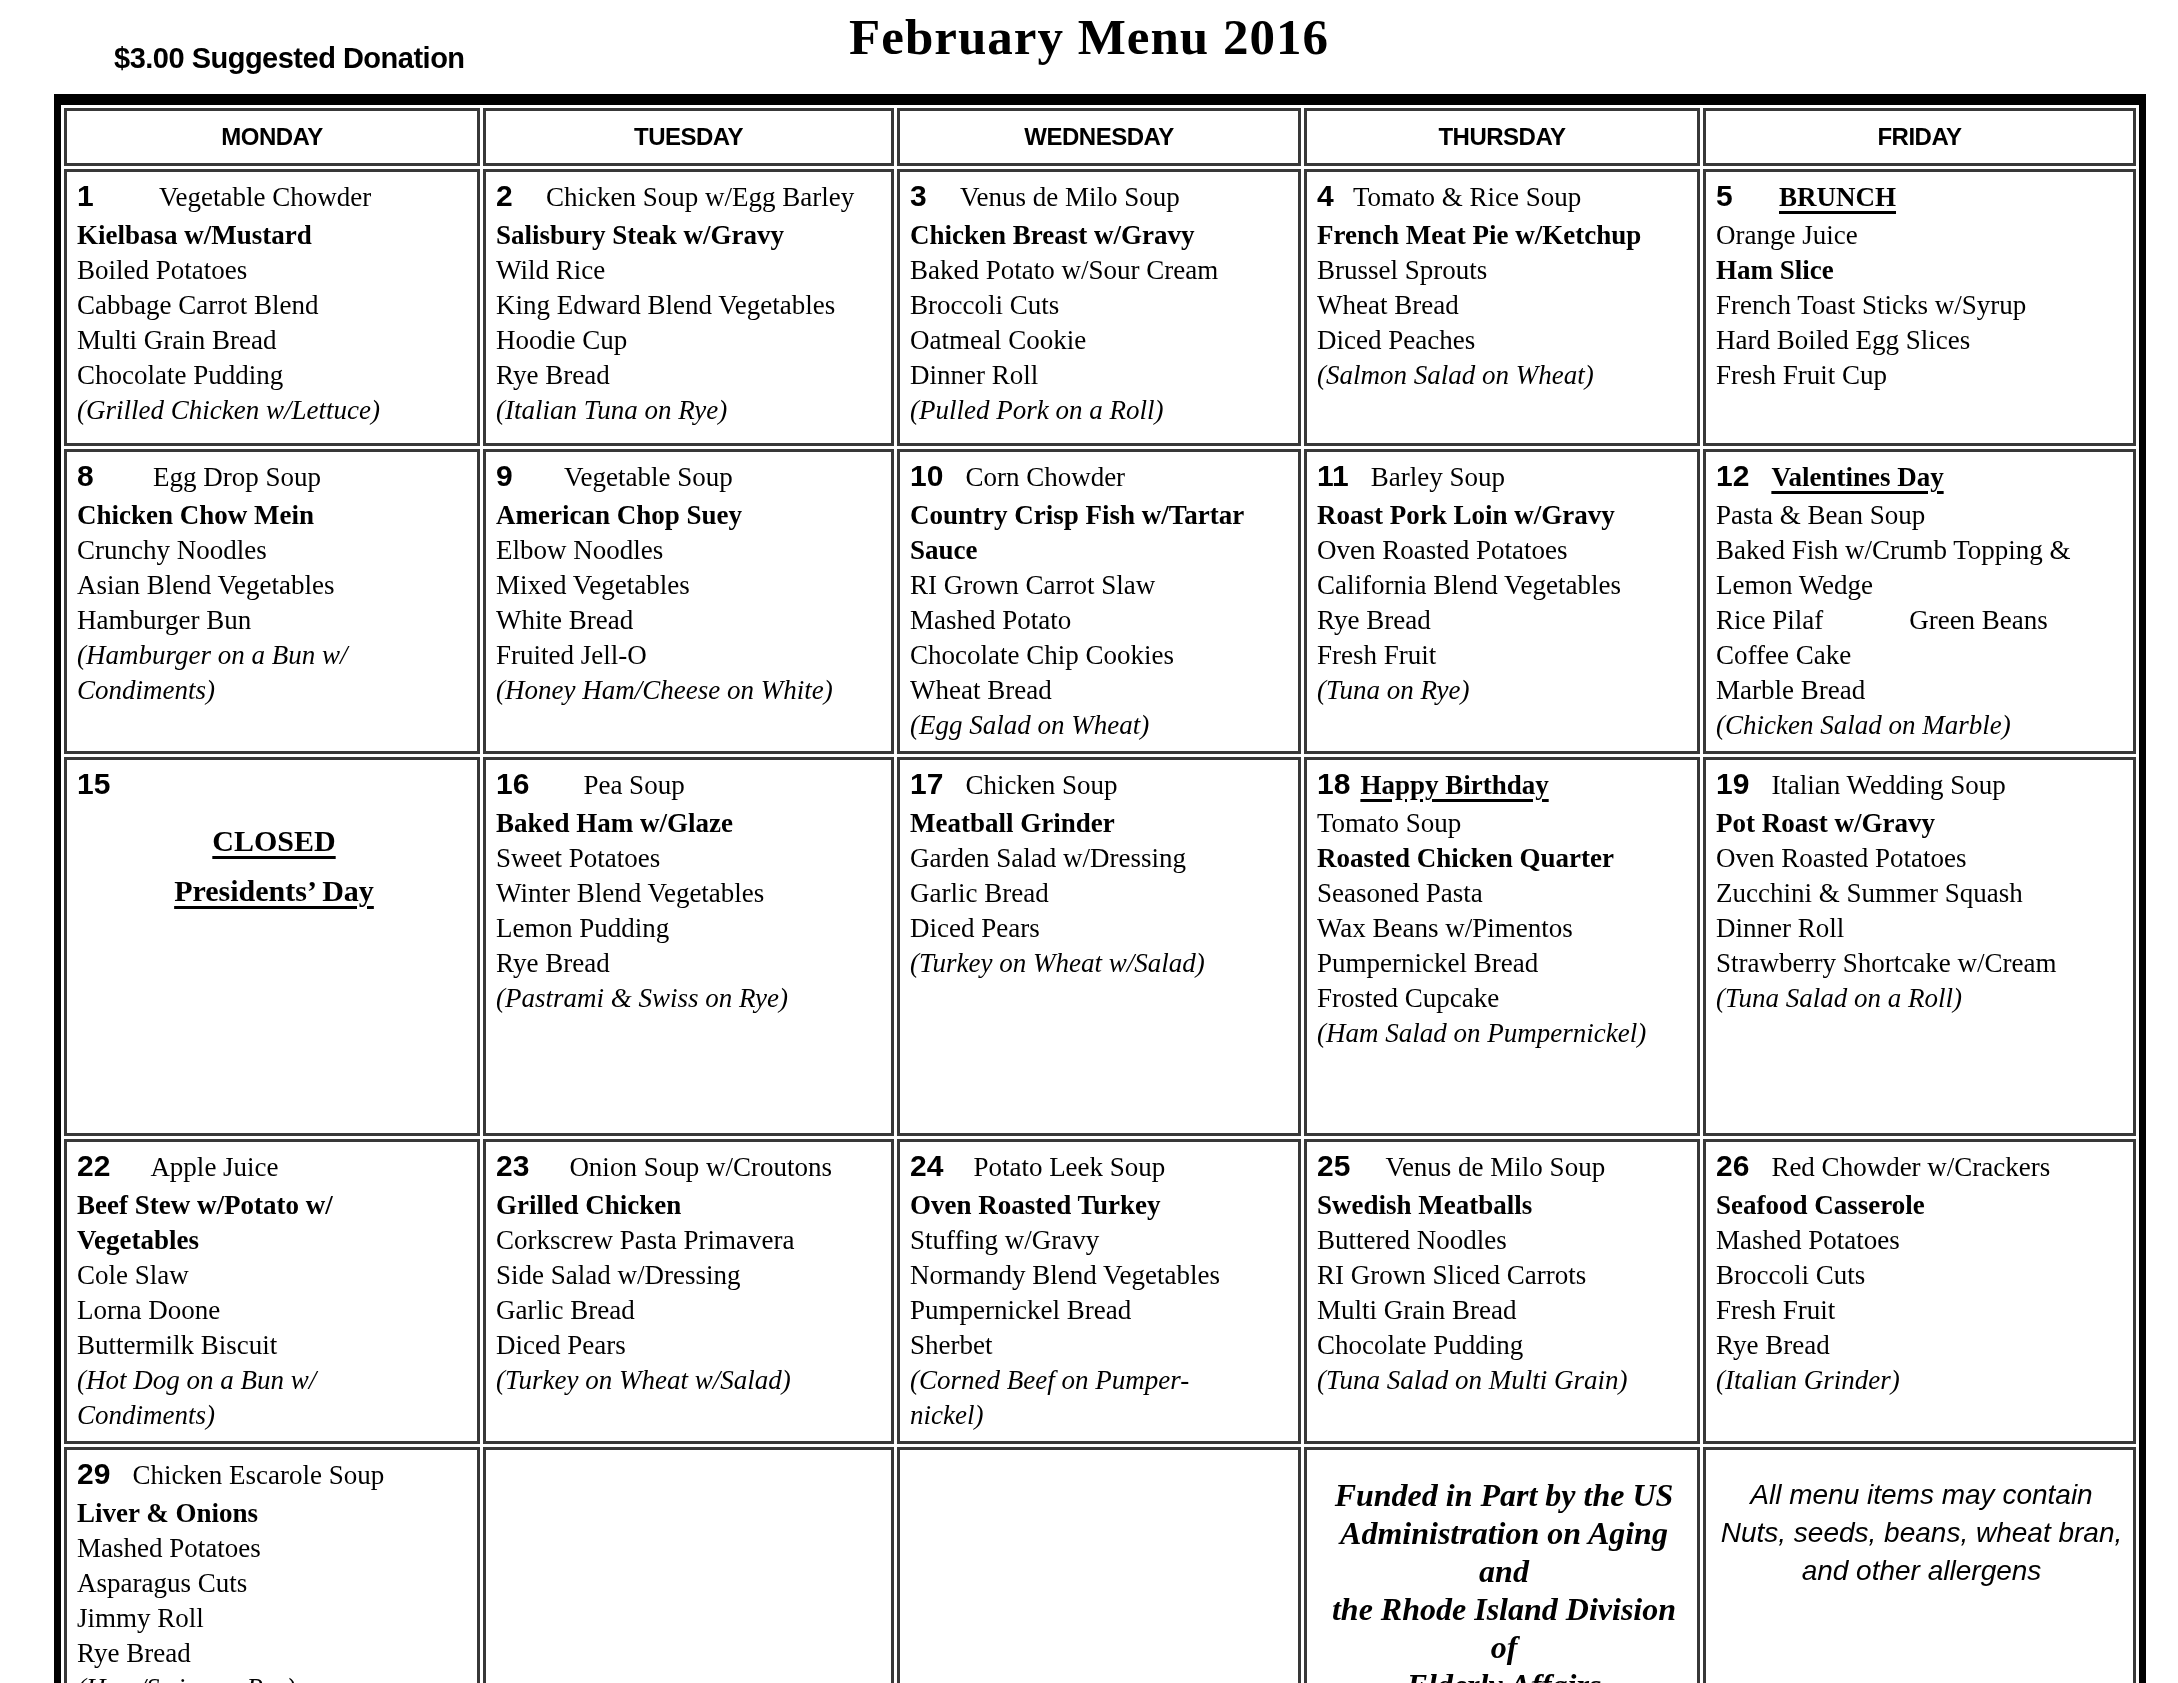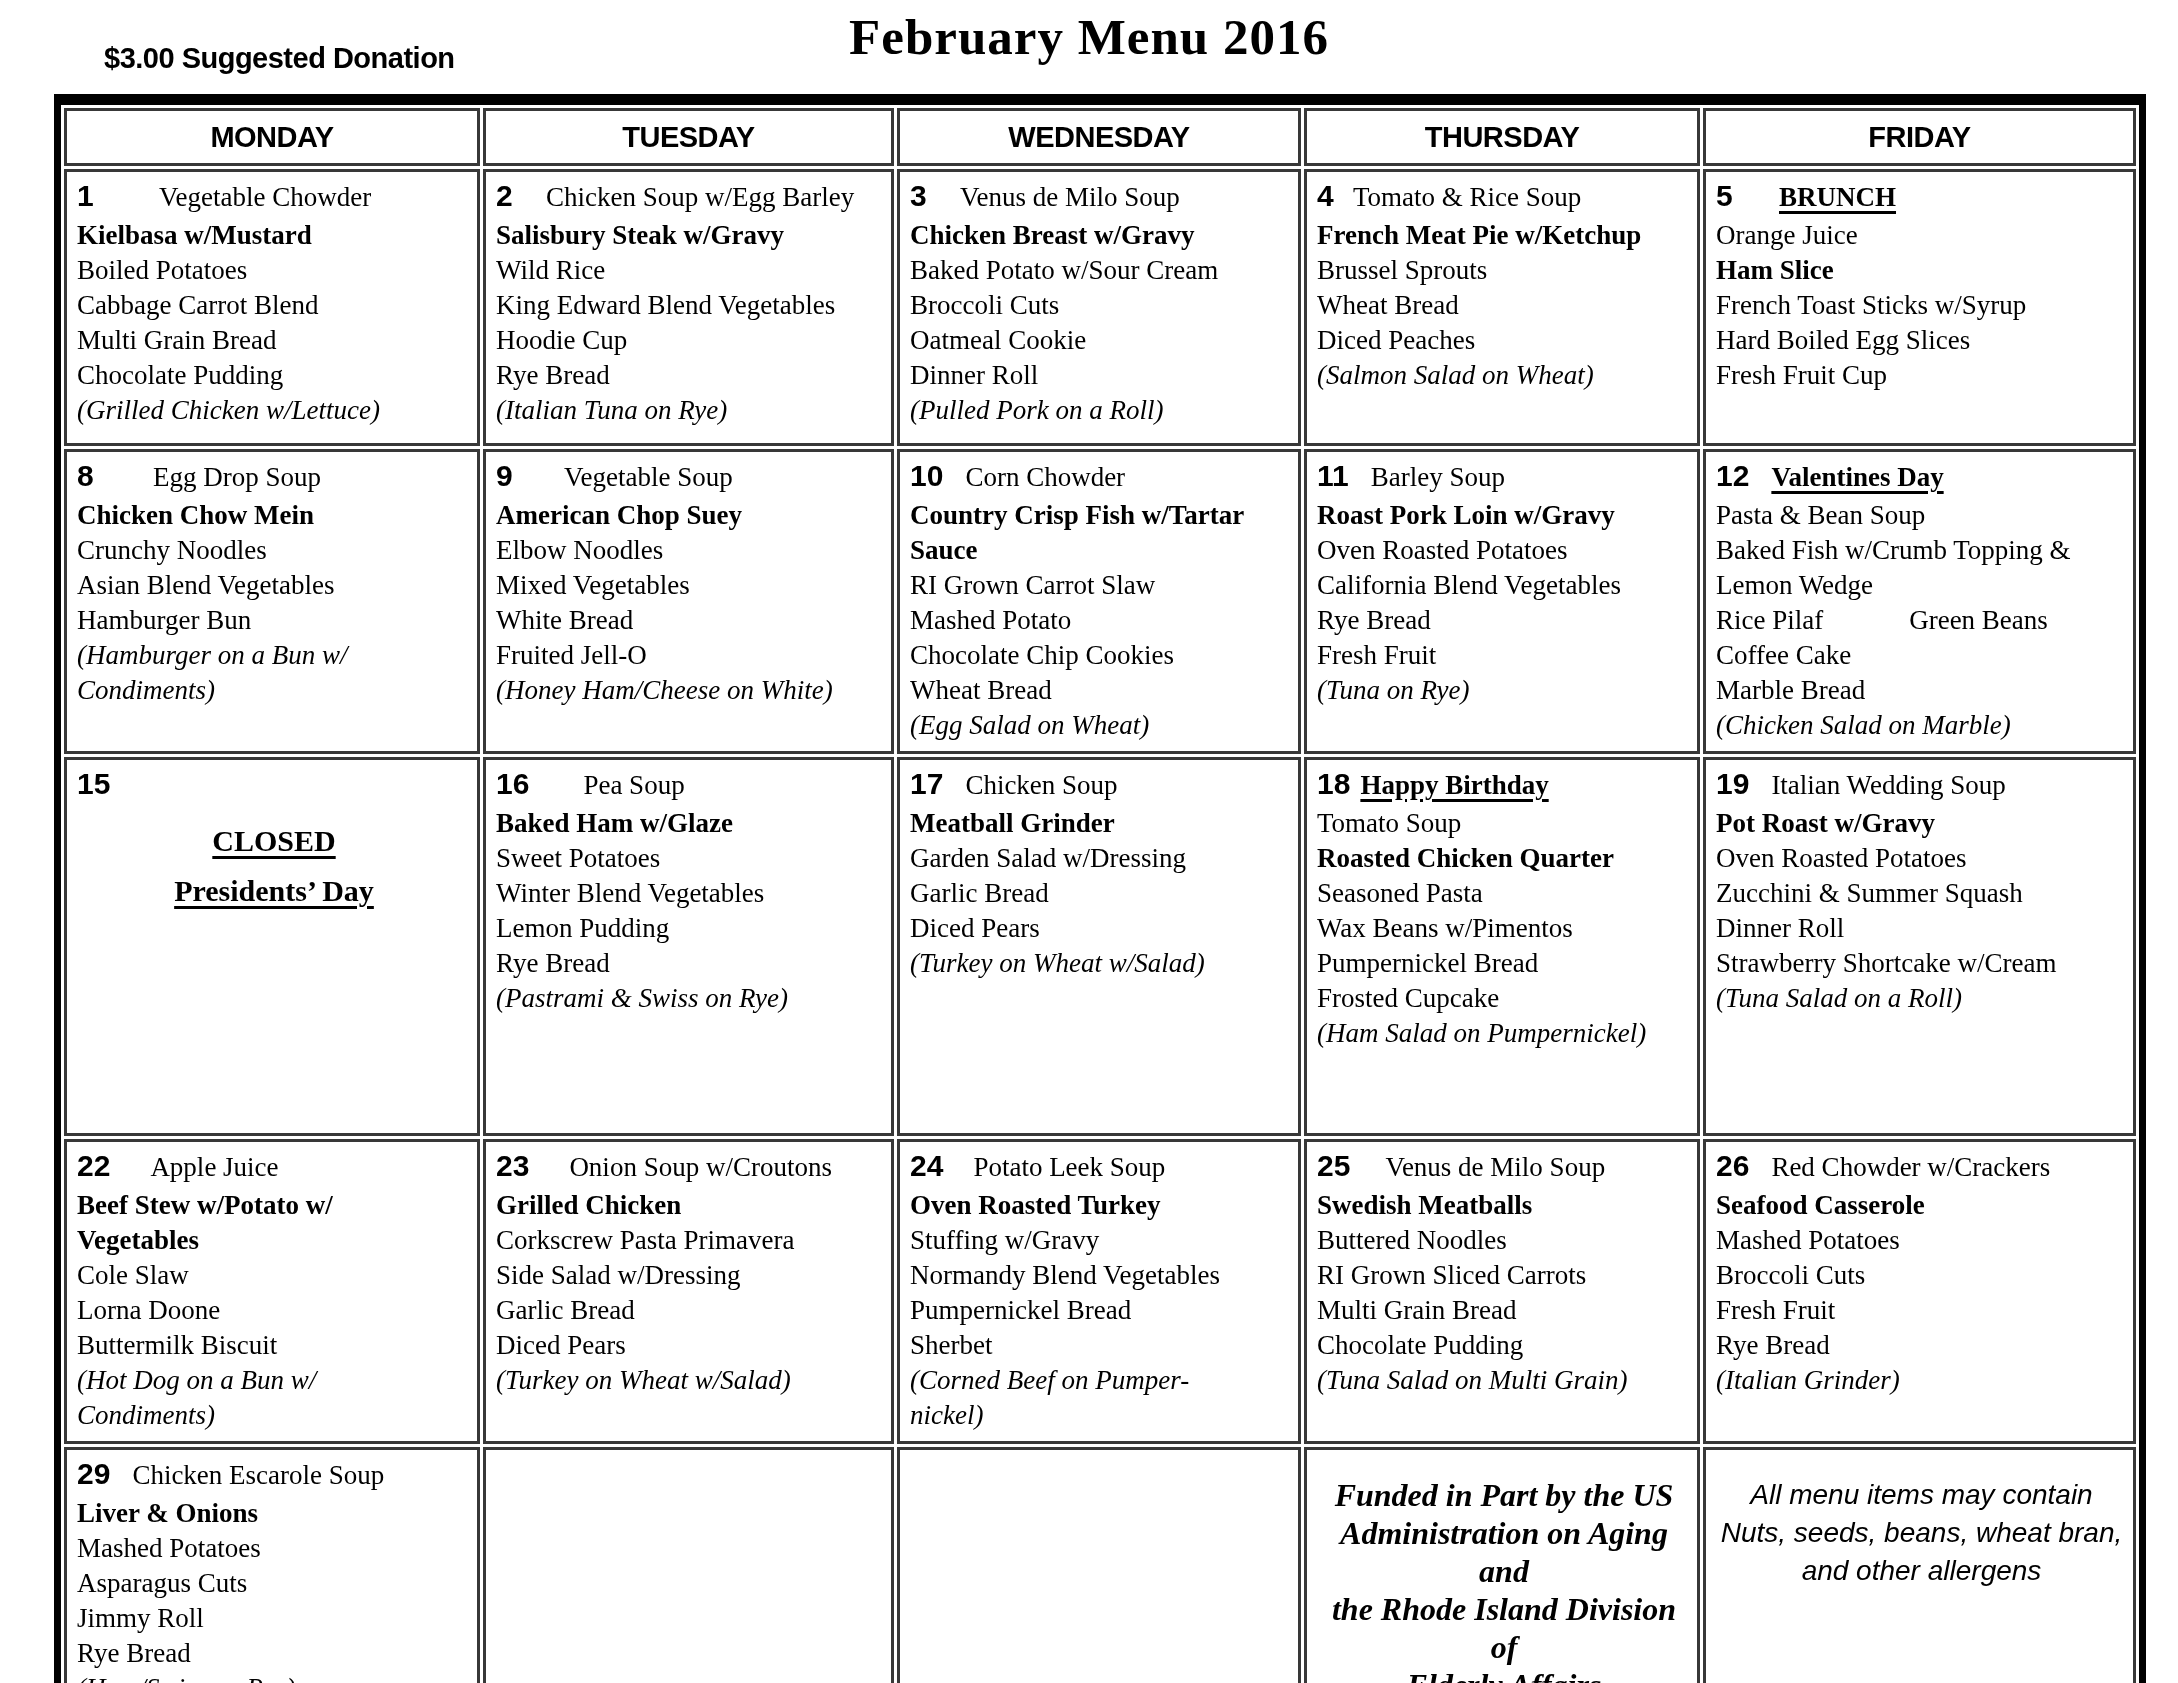--- a/index.html
+++ b/index.html
@@ -10,21 +10,21 @@
   }
   html,body{margin:0;padding:0;}
   body{
     width:2178px;height:1683px;
     background:var(--paper);
     position:relative;
     font-family:"Liberation Serif",serif;
     color:var(--ink);
   }
   .donation{
-    position:absolute;left:104px;top:42px;
+    position:absolute;left:114px;top:42px;
     font-family:"Liberation Sans",sans-serif;
     font-weight:bold;font-size:29px;letter-spacing:-0.5px;
   }
   .title{
     position:absolute;left:0;right:0;top:8px;margin:0;
     text-align:center;
     font-family:"Liberation Serif",serif;
     font-weight:bold;font-size:51px;letter-spacing:1px;
   }
   table.calendar{
@@ -35,21 +35,21 @@
     border-spacing:3px;
     background:var(--paper);
     border:7px solid var(--outer);
     border-top-width:11px;
     border-bottom-width:9px;
   }
   col.c1{width:416px}col.c2{width:411px}col.c3{width:404px}col.c4{width:396px}col.c5{width:433px}
   th{
     border:3px solid var(--grid);
     font-family:"Liberation Sans",sans-serif;
-    font-weight:bold;font-size:29px;letter-spacing:-0.5px;
+    font-weight:bold;font-size:24px;letter-spacing:-0.5px;
     height:50px;text-align:center;vertical-align:middle;
     background:var(--paper);
   }
   td{
     border:3px solid var(--grid);
     vertical-align:top;
     padding:6px 6px 8px 10px;
     background:var(--paper);
   }
   thead tr{height:51px}

